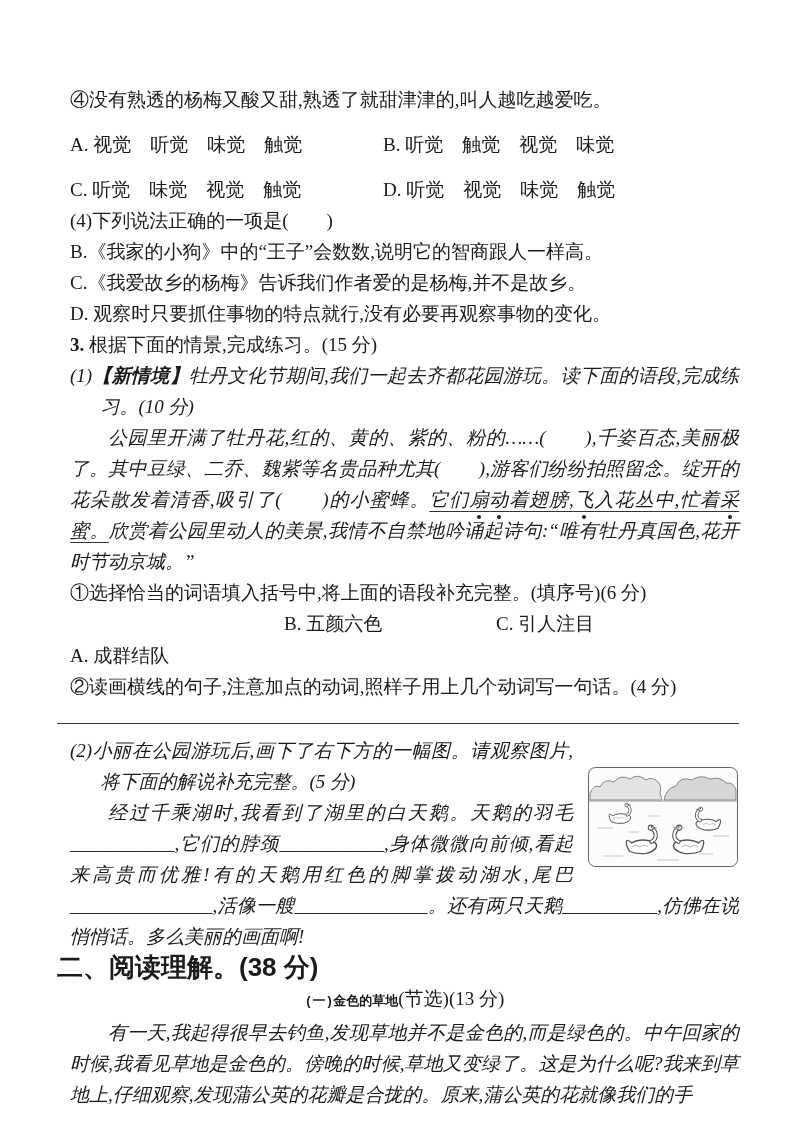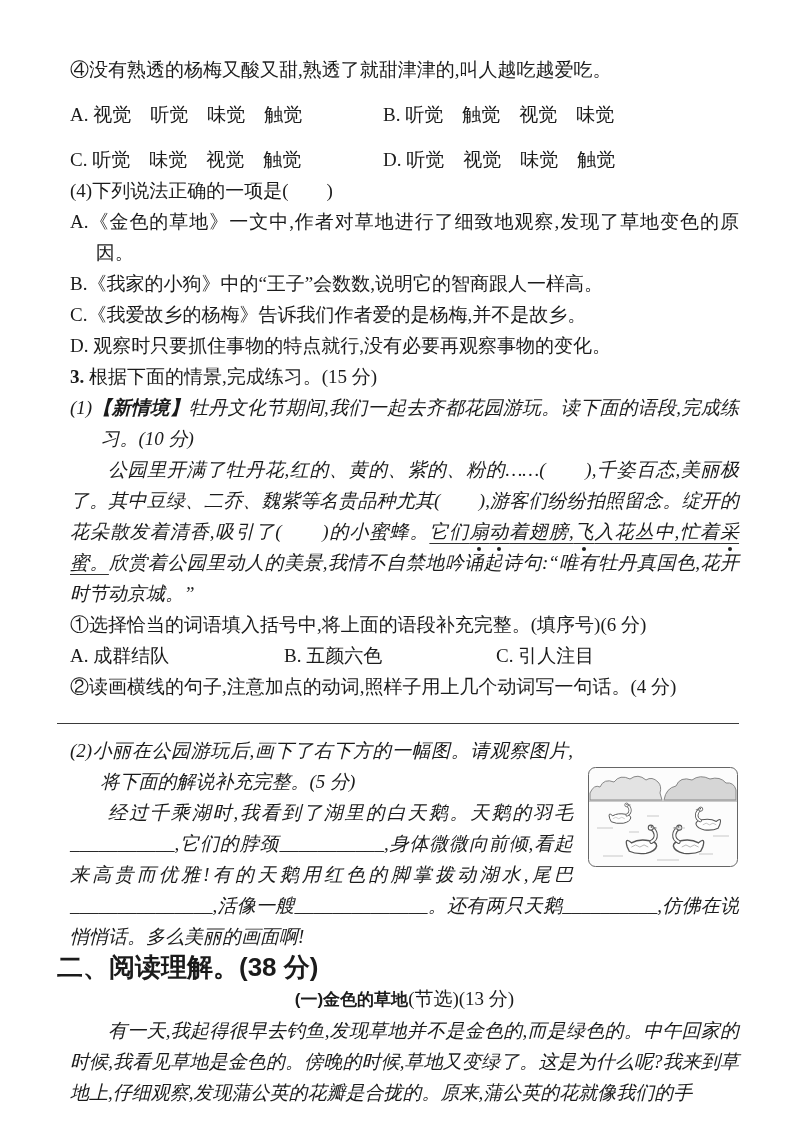--- a/index.html
+++ b/index.html
@@ -6,36 +6,36 @@
   .page {
     position:relative;
     width:793px; height:1122px;
     margin:0 auto;
     background:#ffffff;
     overflow:hidden;
     font-family:"Liberation Serif", serif;
     color:#1b1b1b;
   }
   .content {
-    padding:54px 54px 0 70px;
+    padding:84px 54px 0 70px;
     font-size:19px;
     line-height:31px;
     text-align:justify;
   }
   .content p { margin:0; }
   .hang { padding-left:1.35em; text-indent:-1.35em; }
   .hang2 { padding-left:1.6em; text-indent:-1.6em;font-style:italic; }
   .outdent { margin-left:-13px; }
   .indent2 { text-indent:2em;font-style:italic; }
   .bold-serif { font-weight:bold; }
   .bold-sans { font-family:"Liberation Sans", sans-serif; font-weight:bold; }
   .opt-row { display:flex;margin-top:14px; }
   .opt-row .c1 { width:313px; flex:0 0 auto; }
   .word-row { display:flex; }
-  .word-row .w1 { width:214px; flex:0 0 auto; }
+  .word-row .w1 { width:214px; flex:0 0 auto;margin-top:32px; }
   .word-row .w2 { width:212px; flex:0 0 auto; }
   .underlined {
     text-decoration:underline;
     text-decoration-thickness:1px;
     text-underline-offset:5px;
     text-decoration-color:#333;
   }
   .dot { position:relative; }
   .dot::after {
     content:"";
@@ -52,21 +52,21 @@
     margin:20px 0 11px -13px;
   }
   .sec-heading {
     font-family:"Liberation Sans", sans-serif;
     font-weight:bold;
     font-size:26px;
     margin-left:-13px !important;
     text-align:left;
   }
   .passage-title { text-align:center; text-indent:0; }
-  .passage-title .t-bold { font-family:Liberation Sans, sans-serif; font-weight:bold; font-size:17px; }
+  .passage-title .t-bold { font-family:Liberation Mono, monospace; font-weight:bold; font-size:13px; }
   .passage-title .t-rest { font-weight:normal; }
   .sub2-block { position:relative; }
   .swan-float {
     float:right;
     width:152px; height:102px;
     margin:31px 0 8px 14px;
   }
   .swan-float svg { display:block; width:152px; height:102px; }
   .clearfix::after { content:""; display:block; clear:both; }
   .footer {
@@ -90,21 +90,20 @@
     <div class="opt-row">
       <span class="c1">A. 视觉　听觉　味觉　触觉</span>
       <span>B. 听觉　触觉　视觉　味觉</span>
     </div>
     <div class="opt-row">
       <span class="c1">C. 听觉　味觉　视觉　触觉</span>
       <span>D. 听觉　视觉　味觉　触觉</span>
     </div>
 
     <p>(4)下列说法正确的一项是(　　)</p>
-    <p class="hang">A.《金色的草地》一文中,作者对草地进行了细致地观察,发现了草地变色的原因。</p>
     <p class="hang">B.《我家的小狗》中的“王子”会数数,说明它的智商跟人一样高。</p>
     <p class="hang">C.《我爱故乡的杨梅》告诉我们作者爱的是杨梅,并不是故乡。</p>
     <p class="hang">D. 观察时只要抓住事物的特点就行,没有必要再观察事物的变化。</p>
 
     <p class="outdent"><span class="bold-serif">3.</span> <span>根据下面的情景,完成练习。(15 分)</span></p>
 
     <p class="hang2"><span>(1)</span><span class="bold-sans">【新情境】</span><span>牡丹文化节期间,我们一起去齐都花园游玩。读下面的语段,完成练习。(10 分)</span></p>
 
     <p class="indent2"><span>公园里开满了牡丹花,红的、黄的、紫的、粉的……(　　),千姿百态,美丽极了。其中豆绿、二乔、魏紫等名贵品种尤其(　　),游客们纷纷拍照留念。绽开的花朵散发着清香,吸引了(　　)的小蜜蜂。</span><span class="underlined"><span>它们</span><span class="dot">扇</span><span class="dot">动</span><span>着翅膀,</span><span class="dot">飞</span><span>入花丛中,忙着</span><span class="dot">采</span><span>蜜。</span></span><span>欣赏着公园里动人的美景,我情不自禁地吟诵起诗句:“唯有牡丹真国色,花开时节动京城。”</span></p>
 

